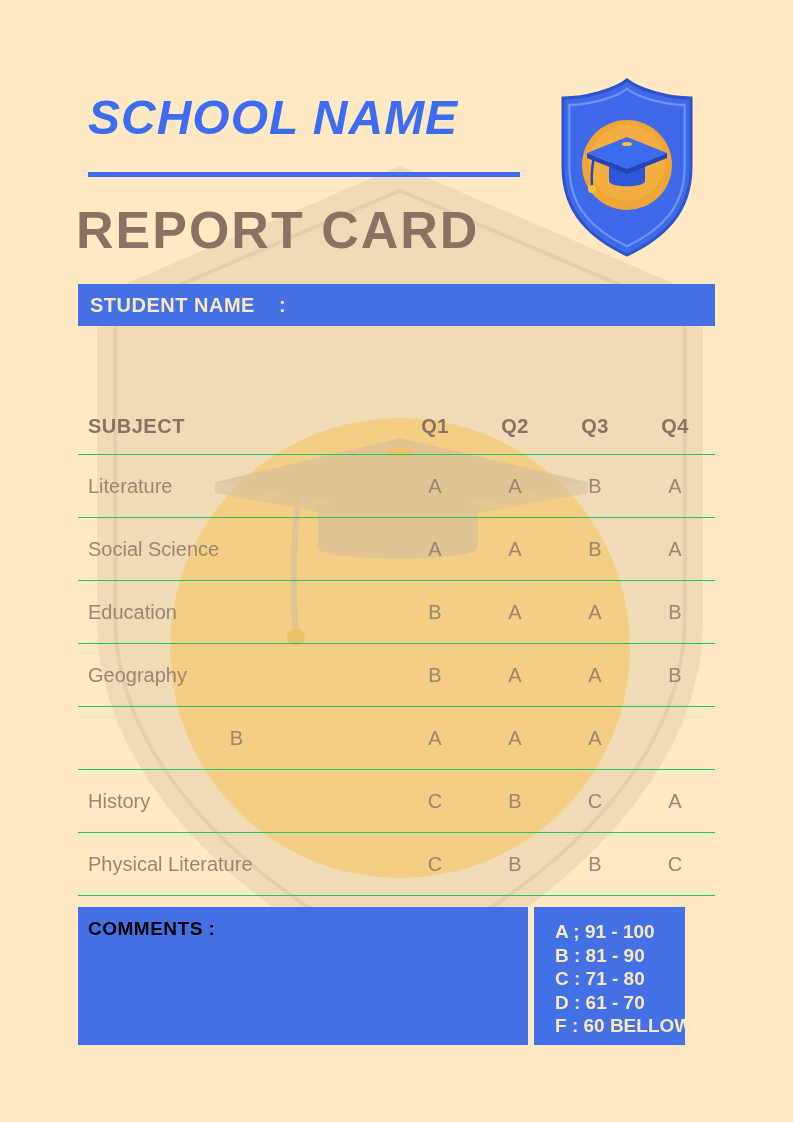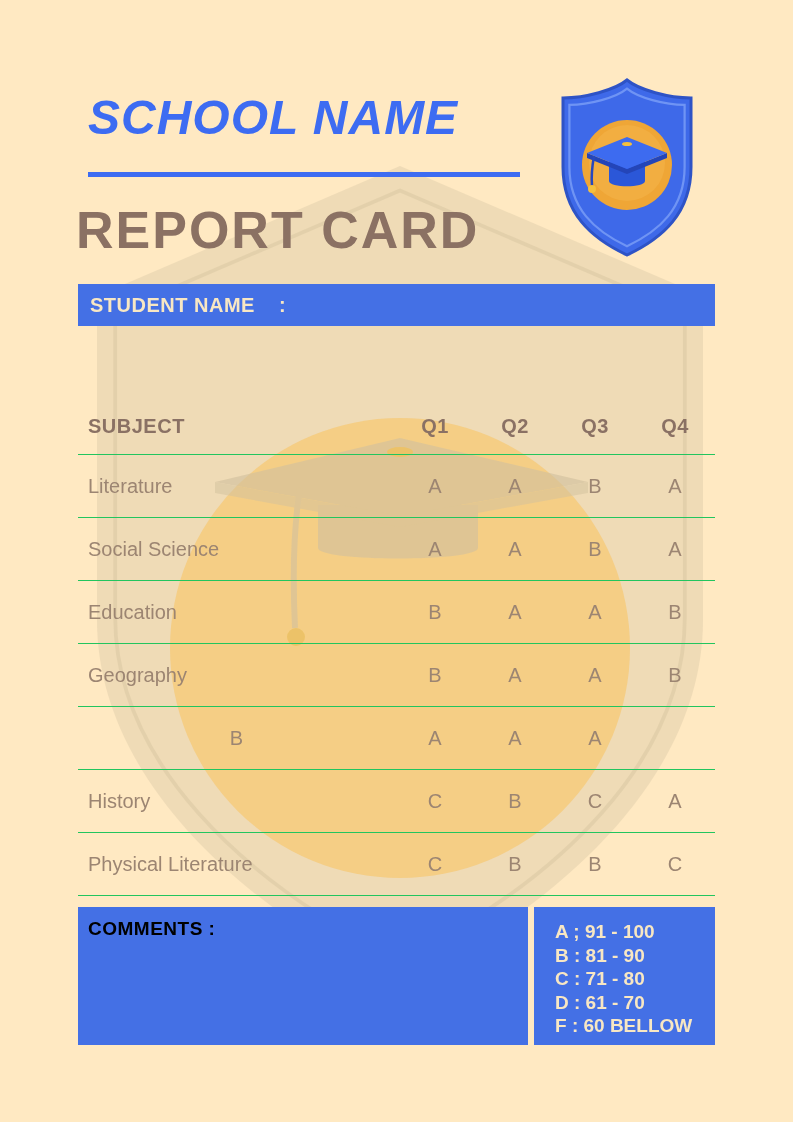--- a/index.html
+++ b/index.html
@@ -121,21 +121,21 @@
     font-size: 19px;
     font-weight: bold;
     color: #000000;
     letter-spacing: 0.5px;
   }
   .comments-value { width: 100%; height: 100px; }
 
   .scale-box {
     position: absolute;
     left: 534px; top: 907px;
-    width: 181px; height: 138px;
+    width: 151px; height: 138px;
     background: #4470E5;
     padding: 13px 0 0 21px;
   }
   .scale-line {
     font-size: 19px;
     font-weight: bold;
     color: #F8E7C3;
     line-height: 23.5px;
     white-space: pre;
   }

